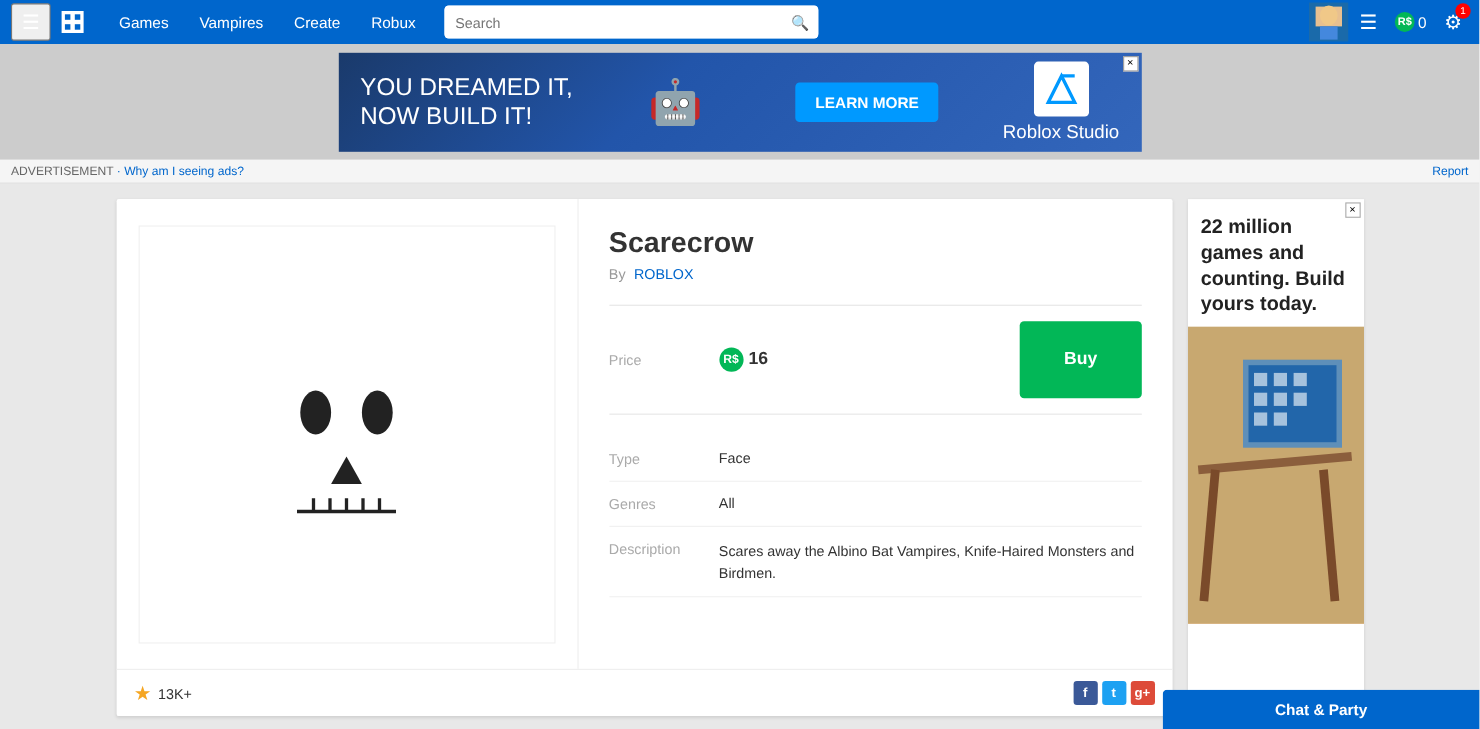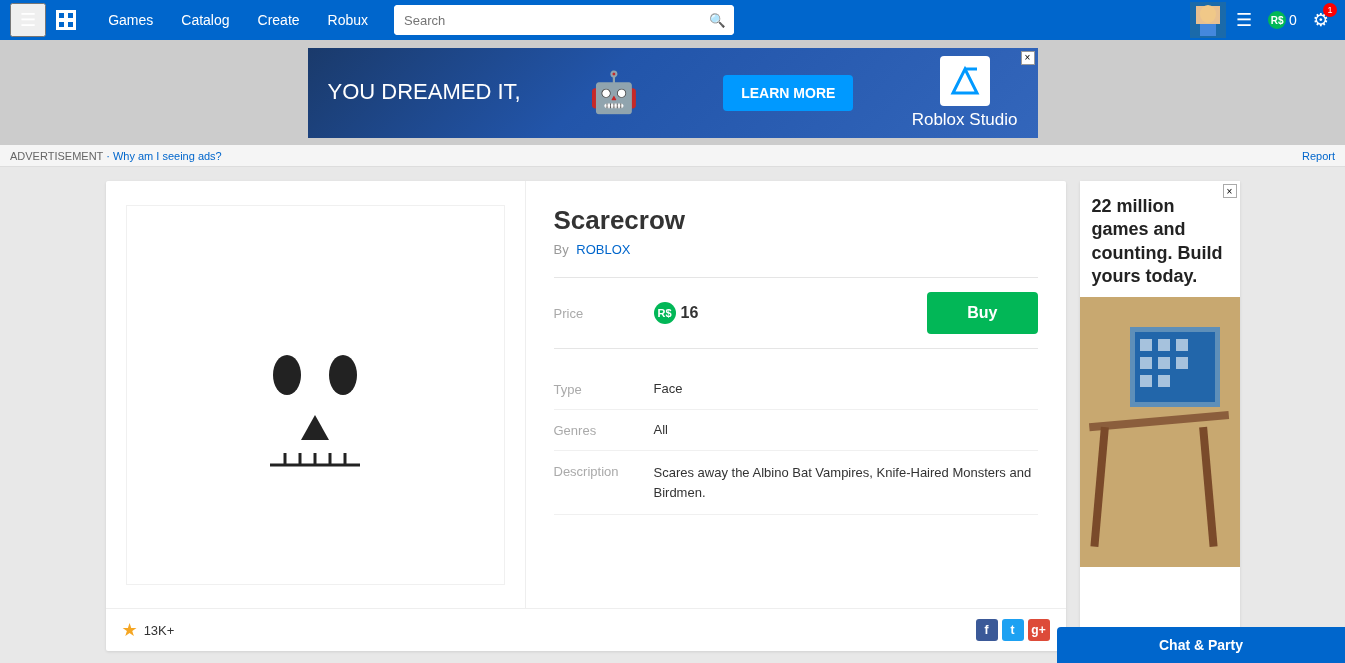--- a/index.html
+++ b/index.html
@@ -310,21 +310,21 @@
       align-items: center;
       justify-content: center;
       color: white;
       font-size: 11px;
       font-weight: bold;
     }
     .buy-btn {
       background: #02b757;
       color: white;
       border: none;
-      padding: 12px 40px;
+      padding: 26px 40px;
       font-size: 16px;
       font-weight: bold;
       cursor: pointer;
       border-radius: 4px;
     }
 
     .item-info-row {
       display: flex;
       align-items: flex-start;
       padding: 12px 0;
@@ -447,21 +447,21 @@
     <svg viewBox="0 0 28 28" fill="white">
       <rect x="4" y="4" width="20" height="20" fill="white"></rect>
       <rect x="7" y="7" width="5" height="5" fill="#0066cc"></rect>
       <rect x="16" y="7" width="5" height="5" fill="#0066cc"></rect>
       <rect x="7" y="16" width="5" height="5" fill="#0066cc"></rect>
       <rect x="16" y="16" width="5" height="5" fill="#0066cc"></rect>
     </svg>
   </div>
   <div class="nav-links">
     <a class="nav-link">Games</a>
-    <a class="nav-link">Catalog</a>
+    <a class="nav-link">Vampires</a>
     <a class="nav-link">Create</a>
     <a class="nav-link">Robux</a>
   </div>
   <div class="nav-search">
     <input type="text" placeholder="Search" style="">
     <button>🔍</button>
   </div>
   <div class="nav-right">
     <div class="nav-avatar">
       <svg width="36" height="36" viewBox="0 0 36 36">
@@ -480,20 +480,21 @@
       ⚙
       <span class="badge">1</span>
     </button>
   </div>
 </nav>
 
 <div class="ad-banner">
   <div class="ad-inner">
     <div class="ad-text">
       <div>YOU DREAMED IT,</div>
+      <div>NOW BUILD IT!</div>
     </div>
     <div class="ad-robot">🤖</div>
     <button class="ad-learn-btn">LEARN MORE</button>
     <div class="ad-studio">
       <div class="ad-studio-icon">
         <svg width="32" height="32" viewBox="0 0 32 32">
           <rect width="32" height="32" fill="white"></rect>
           <polygon points="4,28 16,4 28,28" fill="none" stroke="#0099ff" stroke-width="3"></polygon>
           <line x1="16" y1="4" x2="28" y2="4" stroke="#0099ff" stroke-width="3"></line>
         </svg>

